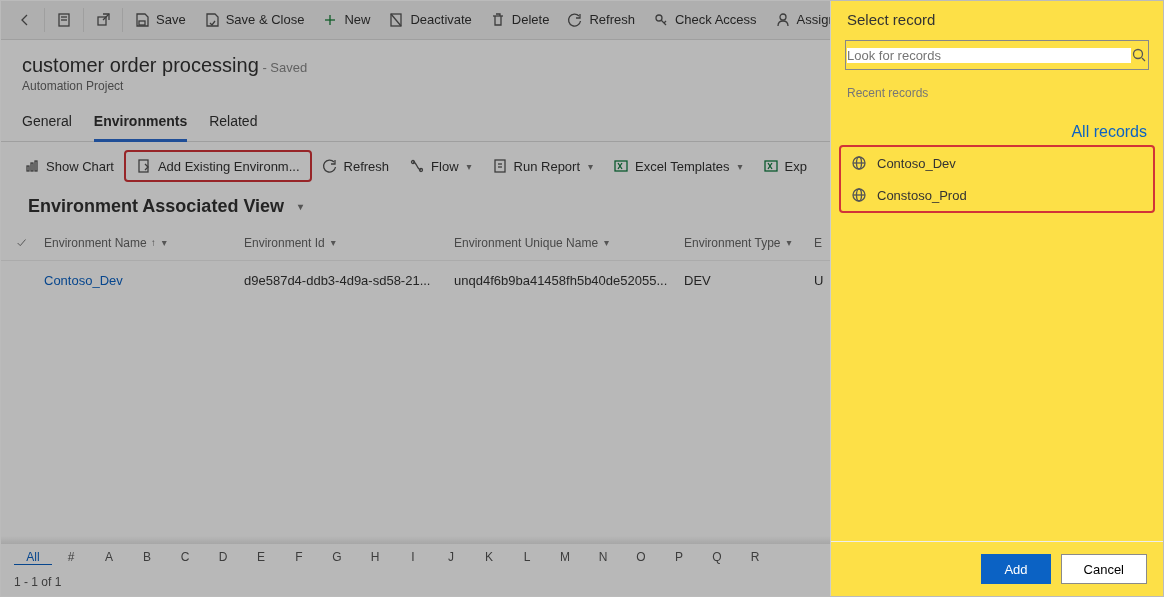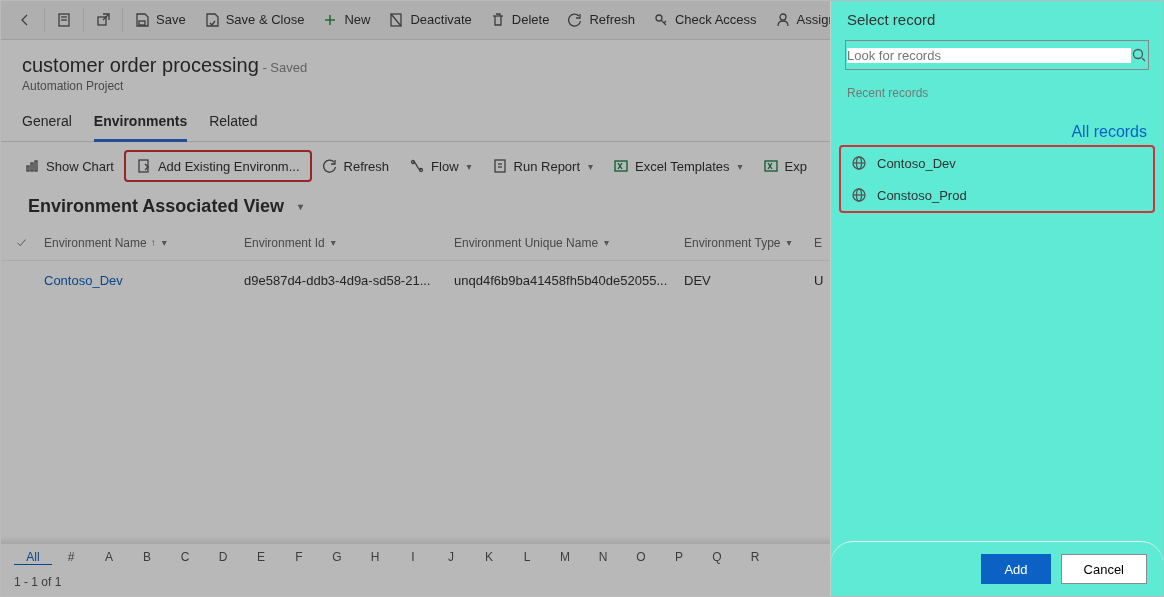--- a/index.html
+++ b/index.html
@@ -55,32 +55,32 @@
   .scroll-shadow { height: 8px; background: linear-gradient(#ffffff00, #00000018); }
   .letter-bar { display: flex; gap: 0; padding: 6px 14px; font-size: 12px; color: #555; }
   .letter-bar span { width: 38px; text-align: center; cursor: pointer; }
   .letter-bar span.active { color: #0b62c4; border-bottom: 1px solid #0b62c4; }
   .count { padding: 4px 14px 8px 14px; font-size: 12px; color: #555; }
 
   
   .dim { position: absolute; inset: 0; background: rgba(0,0,0,0.28); }
 
   
-  .panel { position: absolute; right: 0; top: 0; bottom: 0; width: 334px; background: #5eead4; display: flex; flex-direction: column; border: 1px solid #ccc; }
+  .panel { position: absolute; right: 0; top: 0; bottom: 0; width: 334px; background: #fde047; display: flex; flex-direction: column; border: 1px solid #ccc; }
   .panel-head { padding: 10px 16px 6px 16px; font-size: 15px; color: #333; }
   .search-wrap { padding: 6px 14px 6px 14px; }
   .search { display: flex; align-items: center; border: 1px solid #888; height: 30px; padding: 0 1px; }
   .search input { flex: 1; border: none; outline: none; font-size: 13px; }
   .recent-row { display: flex; justify-content: space-between; padding: 10px 16px 4px 16px; font-size: 12px; color: #777; }
   .recent-row a { color: #0b62c4; text-decoration: none; font-size: 16px; margin-top: 37px; }
   .records-box { border: 2px solid #d13438; border-radius: 4px; margin: 0 8px 4px 8px; }
   .rec-item { display: flex; align-items: center; gap: 10px; padding: 8px 10px; font-size: 13px; cursor: pointer; }
   .globe { width: 16px; height: 16px; }
   .new-rec { display: flex; align-items: center; gap: 10px; padding: 8px 18px; font-size: 13px; color: #0b62c4; cursor: pointer; }
-  .panel-foot { margin-top: auto; display: flex; justify-content: flex-end; gap: 10px; padding: 12px 16px; border-top: 1px solid #eee; border-radius: 22px; }
+  .panel-foot { margin-top: auto; display: flex; justify-content: flex-end; gap: 10px; padding: 12px 16px; border-top: 1px solid #eee; }
   .btn { height: 30px; padding: 0 22px; font-size: 13px; border: 1px solid #8a8a8a; background: #fff; cursor: pointer; }
   .btn.primary { background: #0b62c4; color: #fff; border-color: #0b62c4; }
   .outer-frame { position:absolute; inset:0; border:1px solid #bbb; pointer-events:none; }
 
 </style>
 </head>
 <body>
 
 <div class="main-area">
 

